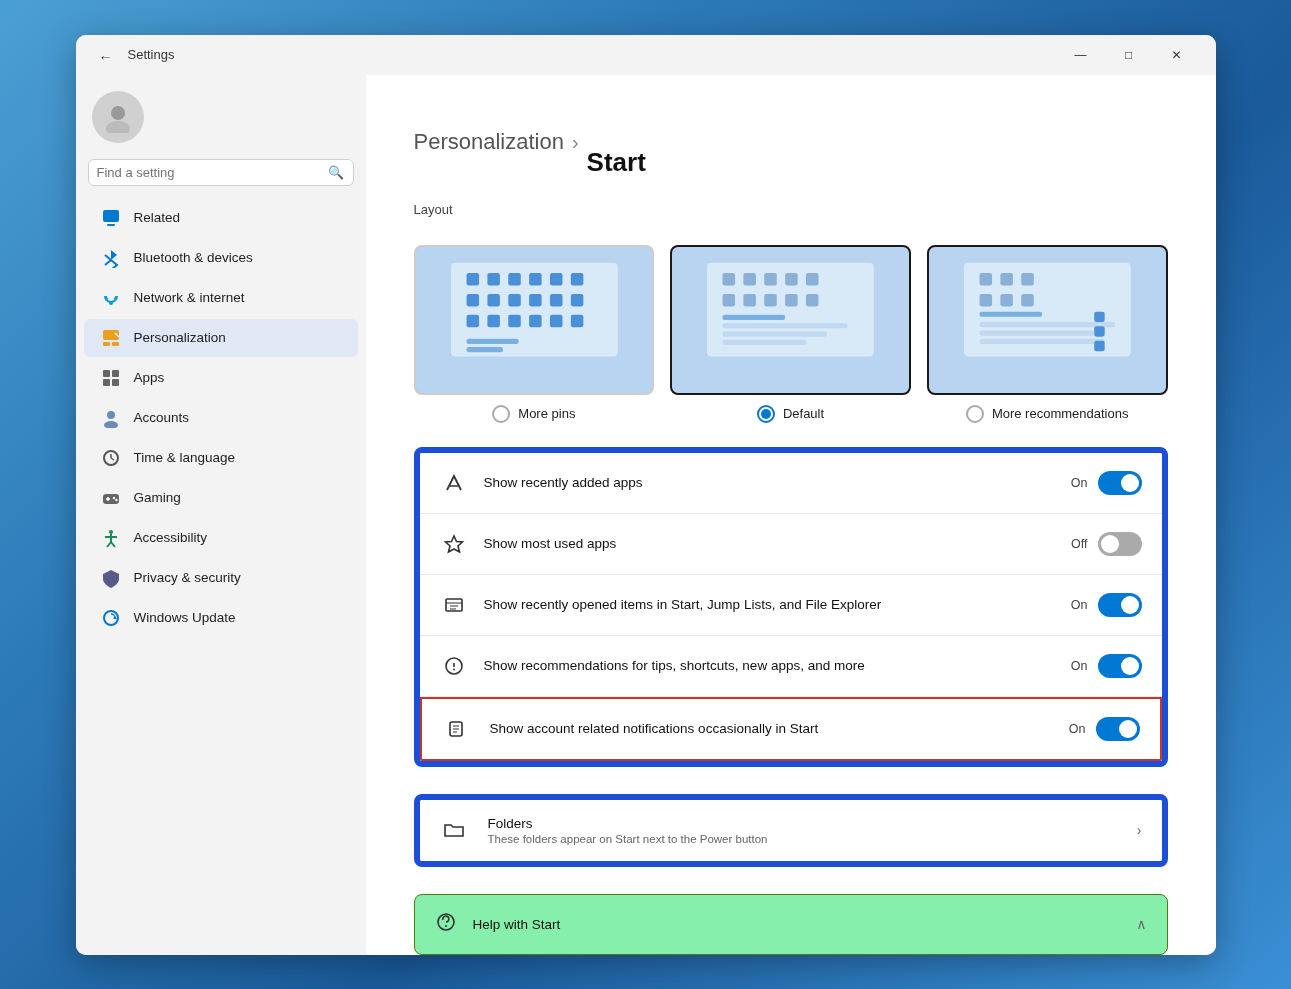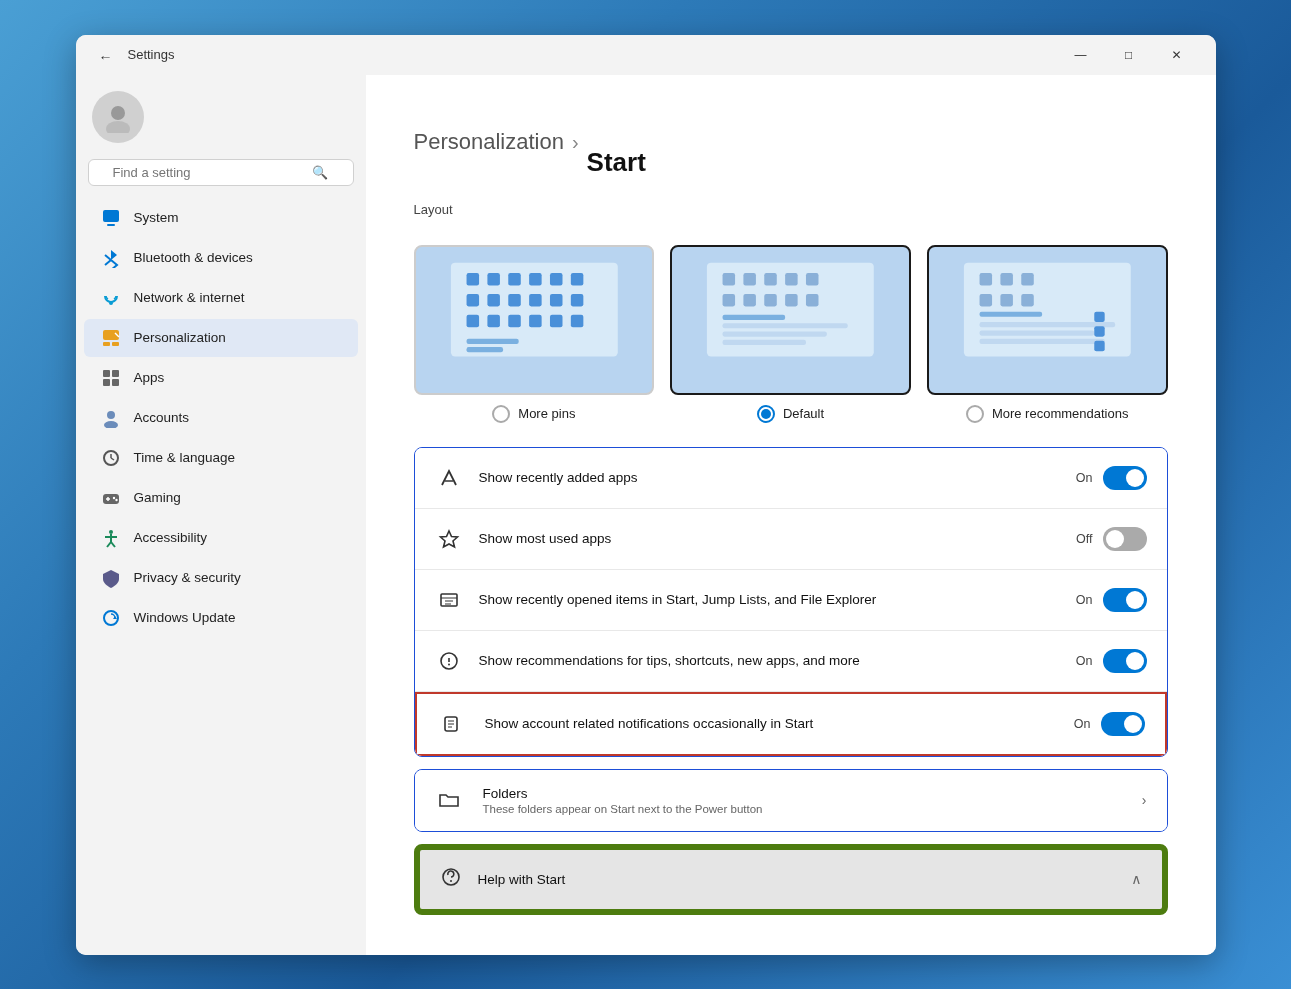--- a/index.html
+++ b/index.html
@@ -70,21 +70,21 @@
       display: flex; align-items: center; justify-content: center;
       margin: 8px 16px 16px 16px;
       font-size: 28px; color: #888;
     }
     .sidebar-search {
       margin: 0 12px 12px 12px;
       display: flex; align-items: center;
       background: white;
       border: 1px solid #d0d0d0;
       border-radius: 6px;
-      padding: 5px 24px;
+      padding: 5px 8px;
     }
     .sidebar-search input {
       border: none; outline: none; flex: 1; font-size: 13px; background: transparent; color: #555;
     }
     .sidebar-search-icon { color: #888; font-size: 13px; }
     .sidebar-item {
       display: flex; align-items: center;
       padding: 8px 16px;
       cursor: pointer;
       border-radius: 6px;
@@ -155,24 +155,24 @@
     .radio-circle.selected::after {
       content: '';
       width: 10px; height: 10px;
       border-radius: 50%;
       background: #0078d4;
       display: block;
     }
 
     
     .settings-section {
-      border: 1px solid #1d4ed8;
+      border: 6px solid #1d4ed8;
       border-radius: 8px;
       overflow: hidden;
-      margin-bottom: 12px;
+      margin-bottom: 27px;
     }
     .settings-row {
       display: flex; align-items: center;
       padding: 16px 20px;
       border-bottom: 1px solid #e8e8e8;
       gap: 16px;
       background: white;
     }
     .settings-row:last-child { border-bottom: none; gap: 20px; }
     .settings-row.highlighted {
@@ -213,23 +213,23 @@
       transition: left 0.15s;
     }
     .toggle.on .toggle-knob { left: 23px; }
     .toggle.off .toggle-knob { left: 3px; }
     .chevron-right { font-size: 14px; color: #666; }
 
     .related-support-title {
       font-size: 15px; font-weight: 600; color: #111; margin: 24px 0 12px 0;
     }
     .help-row {
-      border: 6px solid #4d7c0f;
+      border: 1px solid #4d7c0f;
       border-radius: 8px;
-      background: #e5e5e5;
+      background: #86efac;
     }
     .help-row-inner {
       display: flex; align-items: center;
       padding: 16px 20px; gap: 16px;
     }
     .help-icon { font-size: 18px; color: #333; }
     .help-text { flex: 1; font-size: 13.5px; color: #111; }
     .help-chevron { font-size: 14px; color: #666; }
   </style>
 </head>
@@ -263,21 +263,21 @@
         <span class="sidebar-search-icon">🔍</span>
       </div>
 
       <div class="sidebar-item">
         <div class="sidebar-icon icon-system">
           <svg width="20" height="20" viewBox="0 0 20 20">
               <rect x="2" y="2" width="16" height="12" rx="2" fill="#0078d4"></rect>
               <rect x="6" y="16" width="8" height="2" rx="1" fill="#0078d4"></rect>
             </svg>
         </div>
-        <span>System</span>
+        <span>Related</span>
       </div>
       <div class="sidebar-item">
         <div class="sidebar-icon">
           <svg width="18" height="20" viewBox="0 0 18 20">
               <path d="M9 2 L15 7 L9 12 L9 2Z" fill="#0078d4"></path>
               <path d="M9 12 L15 17 L9 22" fill="none" stroke="#0078d4" stroke-width="2"></path>
               <line x1="3" y1="7" x2="9" y2="12" stroke="#0078d4" stroke-width="2"></line>
               <line x1="3" y1="17" x2="9" y2="12" stroke="#0078d4" stroke-width="2"></line>
             </svg>
         </div>

